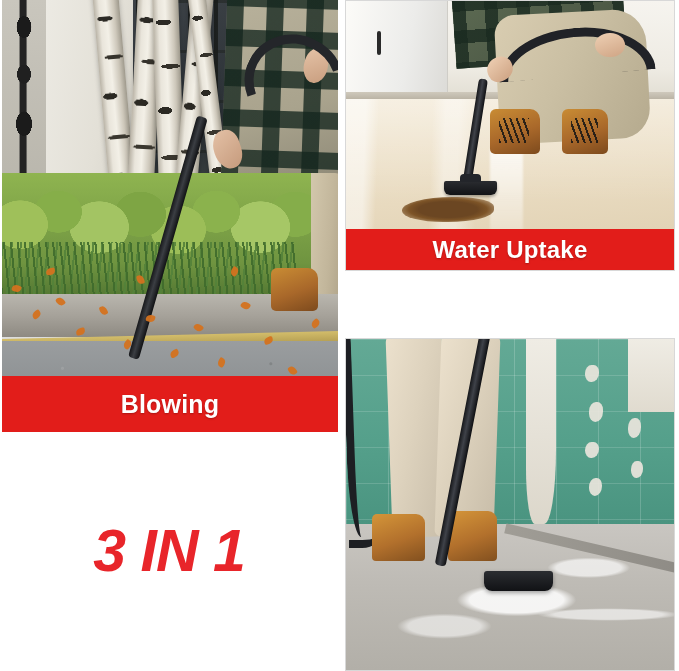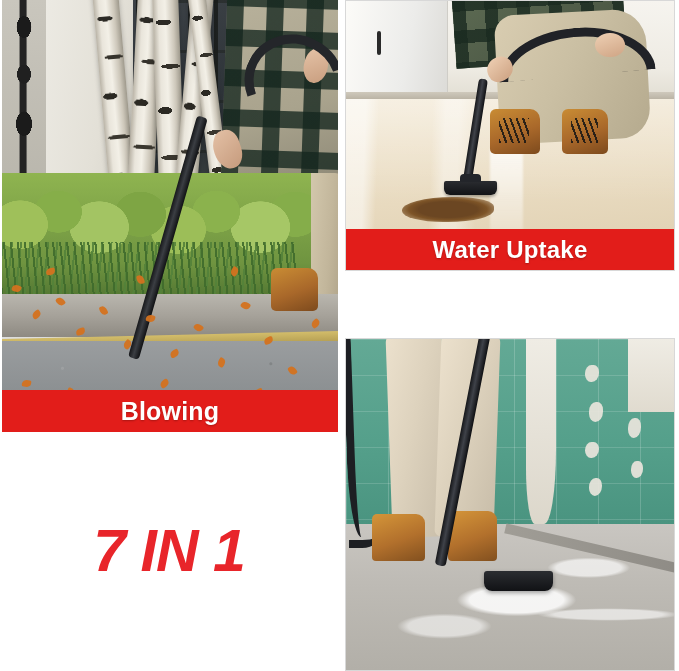--- a/index.html
+++ b/index.html
@@ -27,21 +27,21 @@
   .banner-label{
     color:#ffffff;
     font-weight:bold;
     letter-spacing:0.2px;
     text-shadow:0 1px 2px rgba(0,0,0,.25);
     white-space:nowrap;
   }
 
   
   #panel-blowing{ left:2px; top:0px; width:336px; height:432px; }
-  #panel-blowing .banner{ bottom:0; height:42px; }
+  #panel-blowing .banner{ bottom:0; height:56px; }
   #panel-blowing .banner-label{ font-size:25px; }
 
   .blow-sky{ position:absolute; left:0; top:0; width:100%; height:56%;
      background:linear-gradient(180deg,#cfcdc6 0%,#c6c3ba 40%,#b9b6ac 100%); }
   .blow-wall{ position:absolute; left:13%; top:0; width:26%; height:50%;
      background:linear-gradient(100deg,#eceae3 0%,#e3e0d7 60%,#d6d3c9 100%); }
   .blow-darkbg{ position:absolute; left:39%; top:0; width:45%; height:50%;
      background:linear-gradient(160deg,#3e4348 0%,#2b3136 55%,#454a46 100%); }
   .ironwork{ position:absolute; left:0; top:0; width:13%; height:52%;
      background:
@@ -377,16 +377,16 @@
       <div class="d-pant d-pant-r"></div>
       <div class="d-boot d-boot1"></div>
       <div class="d-boot d-boot2"></div>
 
       <div class="d-wand"></div>
       <div class="d-nozzle"></div>
     </div>
   </div>
 
   <div id="text-block">
-    <div id="headline">7 IN 1</div>
+    <div id="headline">3 IN 1</div>
   </div>
 
 </div>
 
 </body></html>

